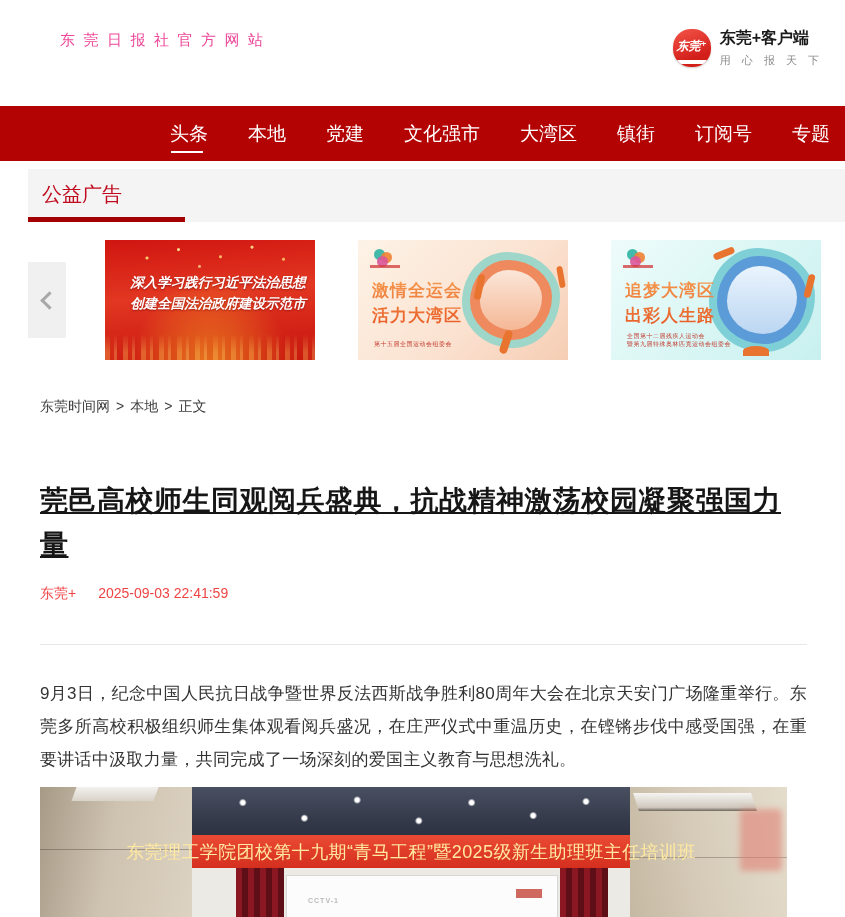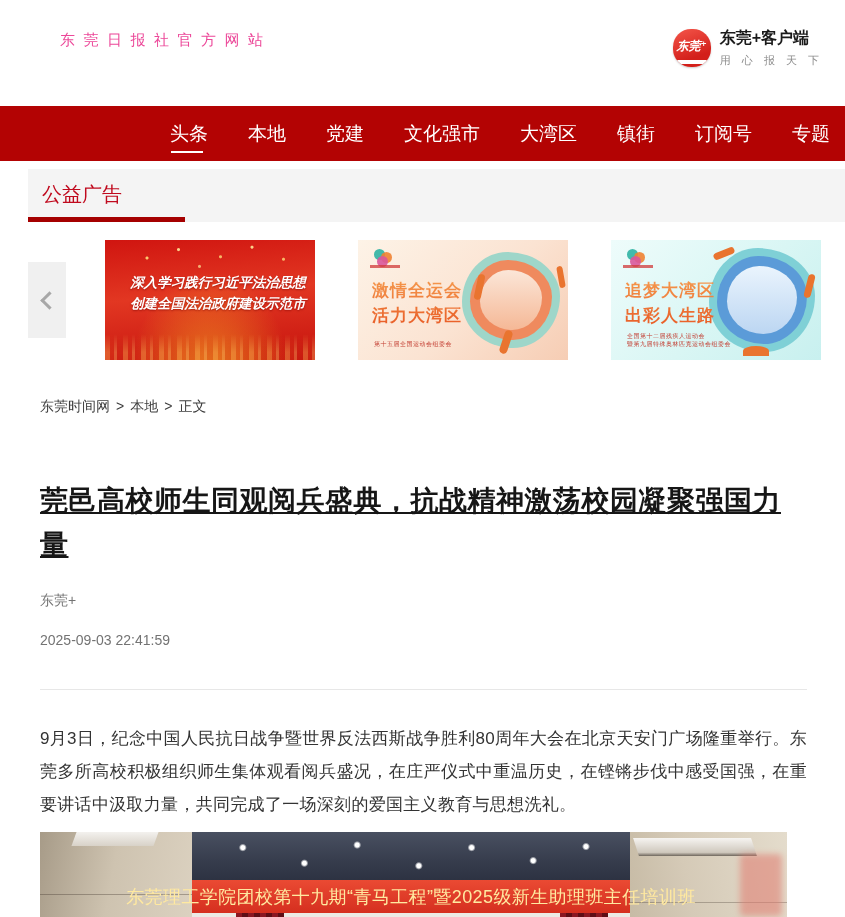--- a/index.html
+++ b/index.html
@@ -87,21 +87,21 @@
   .banner2 .r3 { right:58px; bottom:6px; width:8px; height:24px; border-radius:4px; transform:rotate(18deg); }
   .banner3 .r1 { right:86px; top:10px; width:22px; height:7px; border-radius:4px; transform:rotate(-22deg); }
   .banner3 .r2 { right:8px; top:34px; width:7px; height:24px; border-radius:4px; transform:rotate(14deg); }
   .banner3 .r3 { right:52px; bottom:4px; width:26px; height:10px; border-radius:50% 50% 0 0; }
   
   .content { position:absolute; left:40px; top:360px; width:767px; }
   .breadcrumb { margin-top:38px; font-size:14px; color:#3c3c3c; }
   .breadcrumb a { color:#3c3c3c; text-decoration:none; cursor:pointer; }
   .crumb-sep { margin:0 6px; color:#3c3c3c; }
   .article-title { margin-top:63px; font-size:28px; font-weight:700; color:#161616; line-height:44px; letter-spacing:.5px;text-decoration:underline; }
-  .byline { margin-top:25px; font-size:14px; color:#737373; display:flex; gap:22px;flex-direction:column; }
+  .byline { margin-top:18px; font-size:14px; color:#ef4444; display:flex; gap:22px; }
   .divider { margin-top:41px; height:1px; background:#e7e7e7; }
   .para { margin-top:32px; font-size:17px; color:#333; line-height:33px; text-align:justify; letter-spacing:.3px; }
   
   .photo { position:relative; margin-top:11px; width:747px; height:145px; overflow:hidden; background:#cfc5b2; }
   .ph-ceiling { position:absolute; left:150px; top:0; width:440px; height:52px;
     background:
       radial-gradient(circle at 12% 30%, #fff 2px, rgba(255,255,255,0) 4px),
       radial-gradient(circle at 26% 60%, #fff 2px, rgba(255,255,255,0) 4px),
       radial-gradient(circle at 38% 25%, #fff 2px, rgba(255,255,255,0) 4px),
       radial-gradient(circle at 52% 65%, #fff 2px, rgba(255,255,255,0) 4px),

